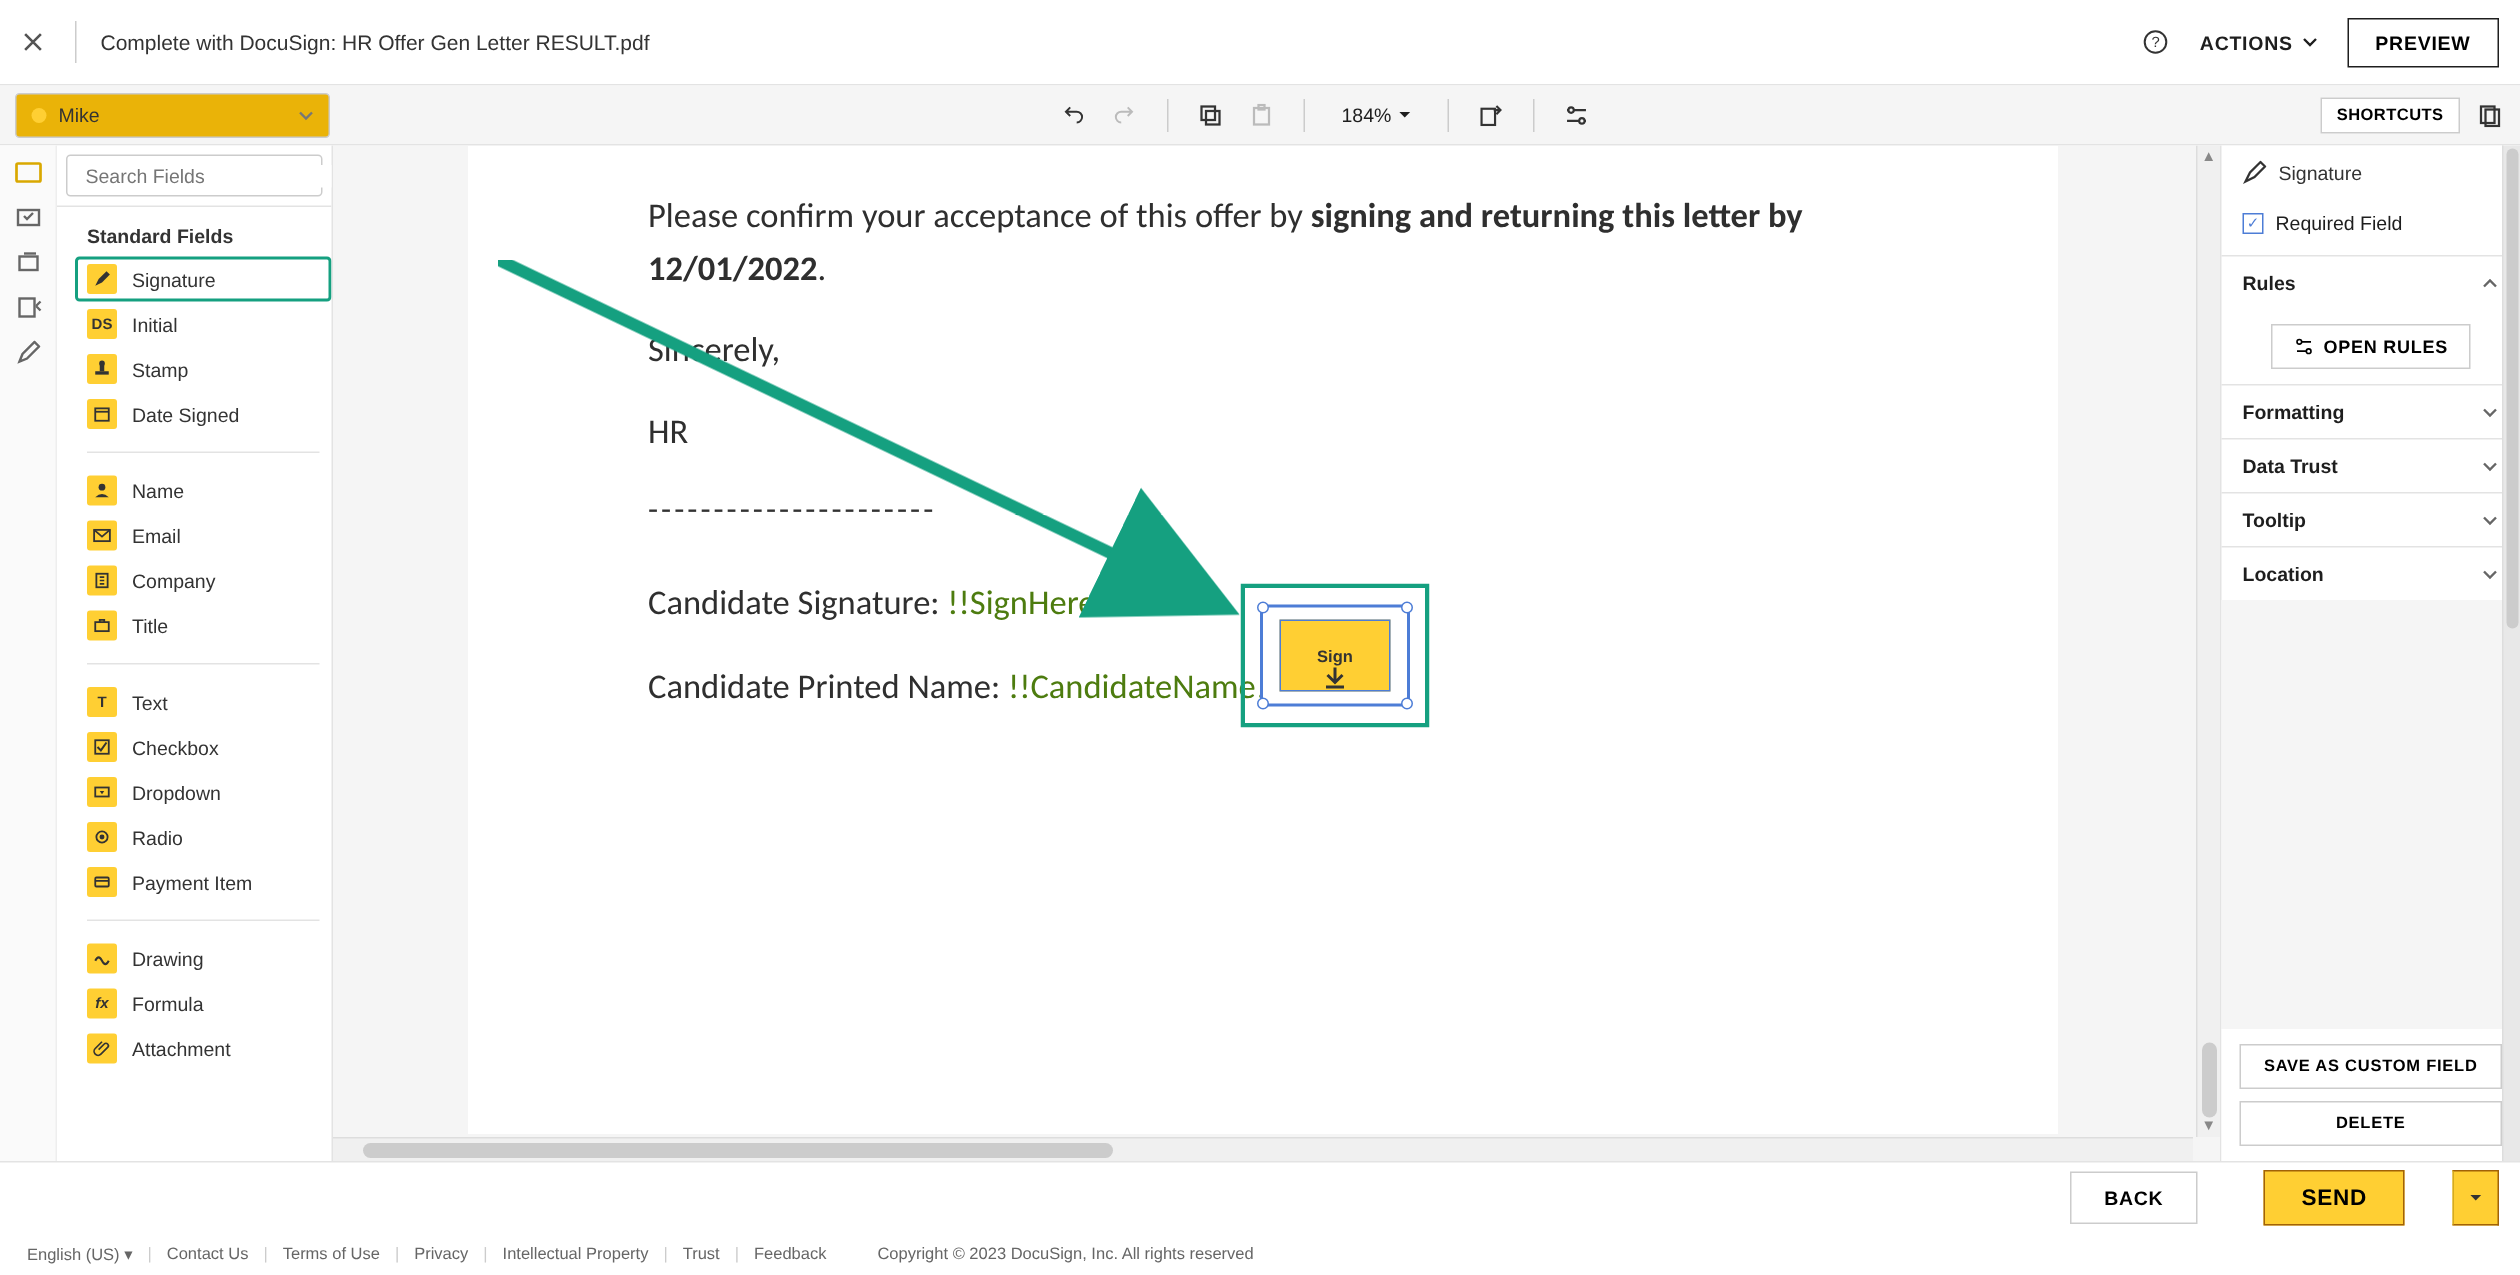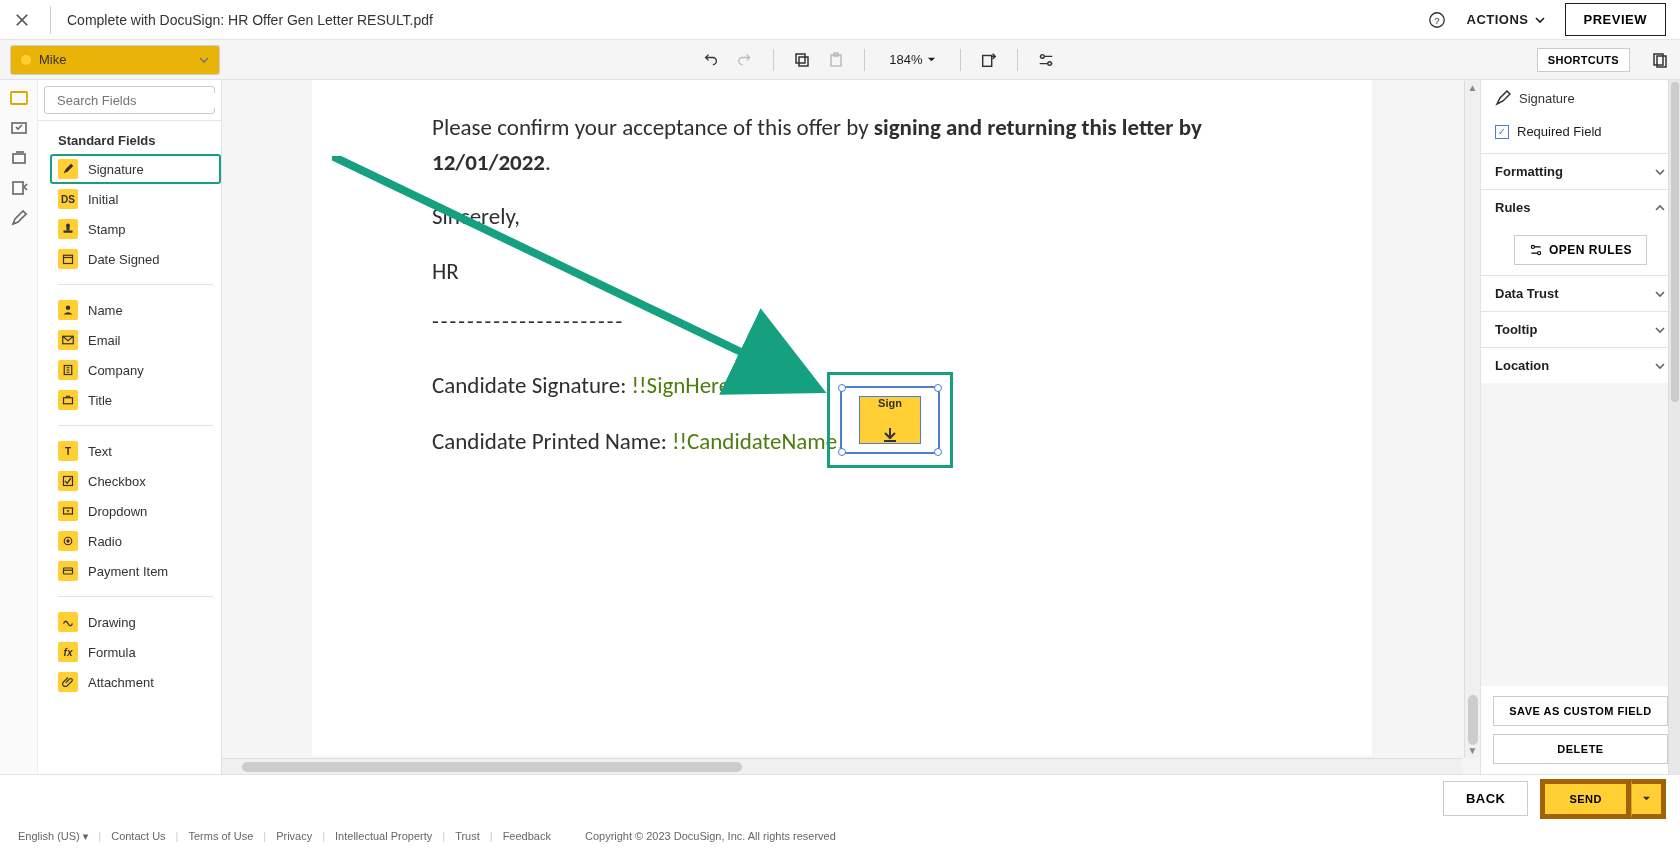--- a/index.html
+++ b/index.html
@@ -1,41 +1,41 @@
 <!DOCTYPE html>
 <html><head>
 <meta charset="utf-8">
 <style>
 * { box-sizing: border-box; margin: 0; padding: 0; }
 body { font-family: -apple-system, BlinkMacSystemFont, "Segoe UI", Helvetica, Arial, sans-serif; font-size: 13px; color: #1e1e1e; background: #fff; overflow: hidden; }
 .app { display: flex; flex-direction: column; height: 850px; width: 1680px; position: relative; }
 
 
-.header { display: flex; align-items: center; height: 40px; border-bottom: 1px solid #e3e3e3; padding: 0 14px; }
+.header { display: flex; align-items: center; height: 57px; border-bottom: 1px solid #e3e3e3; padding: 0 14px; }
 .header .close { width: 16px; height: 16px; color: #555; cursor: pointer; margin-right: 20px; }
 .header .hdr-divider { width: 1px; height: 28px; background: #ccc; margin-right: 16px; }
 .header .title { flex: 1; font-size: 14px; color: #333; }
 .header .right { display: flex; align-items: center; gap: 20px; }
 .icon-btn { width: 20px; height: 20px; display: flex; align-items: center; justify-content: center; color: #333; cursor: pointer; }
 .actions-btn { display: flex; align-items: center; gap: 6px; font-size: 13px; font-weight: 700; letter-spacing: .5px; cursor: pointer; }
 .preview-btn { border: 1px solid #1e1e1e; padding: 8px 18px; font-size: 13px; font-weight: 700; letter-spacing: .5px; background: #fff; cursor: pointer; }
 
 
 .toolbar { display: flex; align-items: center; height: 40px; background: #f5f5f5; border-bottom: 1px solid #e3e3e3; padding: 0 10px 0 10px; }
 .recipient-dd { display: flex; align-items: center; gap: 8px; width: 210px; height: 30px; background: #eab308; border: 1px solid #ccc; border-radius: 3px; padding: 0 10px; cursor: pointer; }
 .recipient-dd .dot { width: 10px; height: 10px; border-radius: 50%; background: #ffcf33; }
 .recipient-dd .name { flex: 1; font-size: 13px; color: #333; }
 .recipient-dd .chev { color: #777; }
 .toolbar .center { flex: 1; display: flex; align-items: center; justify-content: center; gap: 14px; }
 .toolbar .center .sep { width: 1px; height: 22px; background: #ccc; margin: 0 4px; }
 .tb-icon { width: 20px; height: 20px; color: #333; display: flex; align-items: center; justify-content: center; cursor: pointer; }
 .tb-icon.disabled { color: #bbb; cursor: default; }
 .zoom { display: flex; align-items: center; gap: 4px; font-size: 13px; cursor: pointer; padding: 0 6px; }
 .shortcuts-btn { border: 1px solid #ccc; background: #fff; font-size: 11px; font-weight: 700; letter-spacing: .3px; padding: 5px 10px; cursor: pointer; }
-.tb-right { display: flex; align-items: center; gap: 20px; }
+.tb-right { display: flex; align-items: center; gap: 10px; }
 
 
 .body { flex: 1; display: flex; min-height: 0; }
 
 
 .left { display: flex; width: 222px; border-right: 1px solid #e3e3e3; background: #fff; }
 .cat-strip { width: 38px; display: flex; flex-direction: column; align-items: center; padding-top: 8px; gap: 10px; background: #fafafa; border-right: 1px solid #eee; }
 .cat-strip .cat { width: 20px; height: 20px; display: flex; align-items: center; justify-content: center; color: #666; cursor: pointer; }
 .cat-strip .cat.active { color: #d9a800; }
 .fields-panel { flex: 1; display: flex; flex-direction: column; overflow: hidden; }
@@ -59,21 +59,21 @@
 .page .bold { font-weight: 700; }
 .page .dashes { font-size: 22px; letter-spacing: 2px; color: #333; margin: 18px 0 36px; }
 .page .line { font-size: 23px; color: #2f2f2f; margin-bottom: 28px; }
 .page .line .label { }
 .page .line .ph { color: #4d7c0f; }
 .sign-box-wrap { position: absolute; left: 605px; top: 292px; width: 126px; height: 96px; border: 3px solid #15a080; display: flex; align-items: center; justify-content: center; pointer-events: none; }
 .sign-box { width: 100px; height: 68px; background: #fff; border: 2px solid #4d7dd6; position: relative; display: flex; align-items: center; justify-content: center; }
 .sign-box .handle { width: 8px; height: 8px; border: 1.5px solid #4d7dd6; background: #fff; border-radius: 50%; position: absolute; }
 .sign-box .h-tl { top: -4px; left: -4px; } .sign-box .h-tr { top: -4px; right: -4px; }
 .sign-box .h-bl { bottom: -4px; left: -4px; } .sign-box .h-br { bottom: -4px; right: -4px; }
-.sign-inner { width: 62px; height: 48px; background: #ffcf33; border: 1.5px solid #4d7dd6; display: flex; flex-direction: column; align-items: center; justify-content: space-between; font-size: 11px; font-weight: 700; color: #333; gap: 0px; }
+.sign-inner { width: 74px; height: 48px; background: #ffcf33; border: 1.5px solid #4d7dd6; display: flex; flex-direction: column; align-items: center; justify-content: flex-end; font-size: 11px; font-weight: 700; color: #333; gap: 0px; }
 .arrow-svg { position: absolute; left: 110px; top: 76px; pointer-events: none; }
 .doc-hscroll { position: absolute; left: 0; right: 18px; bottom: 0; height: 16px; background: #f0f0f0; border-top: 1px solid #ddd; display: flex; align-items: center; }
 .doc-hscroll .thumb { height: 10px; background: #ccc; border-radius: 5px; width: 500px; margin-left: 20px; }
 .doc-vscroll { position: absolute; top: 0; right: 0; bottom: 16px; width: 16px; background: #f0f0f0; border-left: 1px solid #ddd; display:flex; flex-direction:column; align-items:center; justify-content:space-between; padding:2px 0;}
 .doc-vscroll .arrow { font-size: 10px; color:#888; }
 .doc-vscroll .thumb { width: 10px; background:#ccc; border-radius:5px; flex:0 0 50px; margin-top:2px;}
 .doc-vscroll .spacer { flex:1; }
 
 
 .right-panel { width: 200px; border-left: 1px solid #e3e3e3; background: #fff; display: flex; flex-direction: column; }
@@ -87,21 +87,21 @@
 .prop-body { padding: 10px 14px; display: flex; justify-content: center; }
 .open-rules-btn { border: 1px solid #ccc; background: #fff; padding: 7px 14px; font-size: 12px; font-weight: 700; letter-spacing: .5px; display: flex; align-items: center; gap: 6px; cursor: pointer; }
 .right-panel .spacer { flex: 1; background: #f5f5f5; }
 .right-panel .actions { padding: 10px 12px; background: #fff; display:flex; flex-direction:column; gap:8px;}
 .right-panel .actions button { width: 100%; border: 1px solid #ccc; background: #fff; padding: 8px 10px; font-size: 11px; font-weight: 700; letter-spacing: .5px; cursor: pointer; }
 
 
 .bottom-bar { height: 48px; border-top: 1px solid #e3e3e3; display: flex; align-items: center; justify-content: flex-end; padding: 0 14px; gap: 12px; background:#fff; }
 .bottom-bar .back { border: 1px solid #ccc; background: #fff; padding: 9px 22px; font-size: 13px; font-weight: 700; letter-spacing: .5px; cursor: pointer; }
 .bottom-bar .send { display: flex; }
-.bottom-bar .send button { background: #ffcf33; border: 5px solid #a16207; padding: 9px 24px; font-size: 11px; font-weight: 700; letter-spacing: .5px; cursor: pointer; }
+.bottom-bar .send button { background: #ffcf33; border: 1px solid #a16207; padding: 9px 24px; font-size: 15px; font-weight: 700; letter-spacing: .5px; cursor: pointer; margin-left: 32px; }
 .bottom-bar .send .dd { padding: 9px 10px; border-left: 1px solid #d4aa20; }
 
 
 .footer { height: 28px; display: flex; align-items: center; padding: 0 18px; font-size: 11px; color: #666; gap: 10px; }
 .footer .lnk { cursor: pointer; }
 .footer .sep { color: #ccc; }
 .footer .copy { margin-left: 24px; }
 
 svg { display: block; }
 
@@ -450,42 +450,42 @@
             <path d="M2 14 L5 8 L12 1 L15 4 L8 11 Z" fill="none" stroke="#333" stroke-width="1.5"></path>
           </svg>
         <span>Signature</span>
       </div>
       <div class="req">
         <span class="cb">✓</span>
         <span>Required Field</span>
       </div>
       <div class="prop-section">
         <div class="prop-head">
-          <span>Formatting</span>
-          <svg class="chev" width="12" height="12" viewBox="0 0 12 12">
-              <path d="M2 4 L6 8 L10 4" stroke="currentColor" stroke-width="1.6" fill="none"></path>
-            </svg>
-        </div>
-      </div>
-      <div class="prop-section">
-        <div class="prop-head">
           <span>Rules</span>
           <svg class="chev" width="12" height="12" viewBox="0 0 12 12">
               <path d="M2 8 L6 4 L10 8" stroke="currentColor" stroke-width="1.6" fill="none"></path>
             </svg>
         </div>
         <div class="prop-body">
           <button class="open-rules-btn">
             <svg width="14" height="14" viewBox="0 0 18 18">
                 <circle cx="5" cy="5" r="2" fill="none" stroke="currentColor" stroke-width="1.4"></circle>
                 <circle cx="13" cy="13" r="2" fill="none" stroke="currentColor" stroke-width="1.4"></circle>
                 <path d="M7 5 H15 M3 13 H11" stroke="currentColor" stroke-width="1.4"></path>
               </svg>
             <span>OPEN RULES</span>
           </button>
+        </div>
+      </div>
+      <div class="prop-section">
+        <div class="prop-head">
+          <span>Formatting</span>
+          <svg class="chev" width="12" height="12" viewBox="0 0 12 12">
+              <path d="M2 4 L6 8 L10 4" stroke="currentColor" stroke-width="1.6" fill="none"></path>
+            </svg>
         </div>
       </div>
       <div class="prop-section">
         <div class="prop-head">
           <span>Data Trust</span>
           <svg class="chev" width="12" height="12" viewBox="0 0 12 12">
               <path d="M2 4 L6 8 L10 4" stroke="currentColor" stroke-width="1.6" fill="none"></path>
             </svg>
         </div>
       </div>

